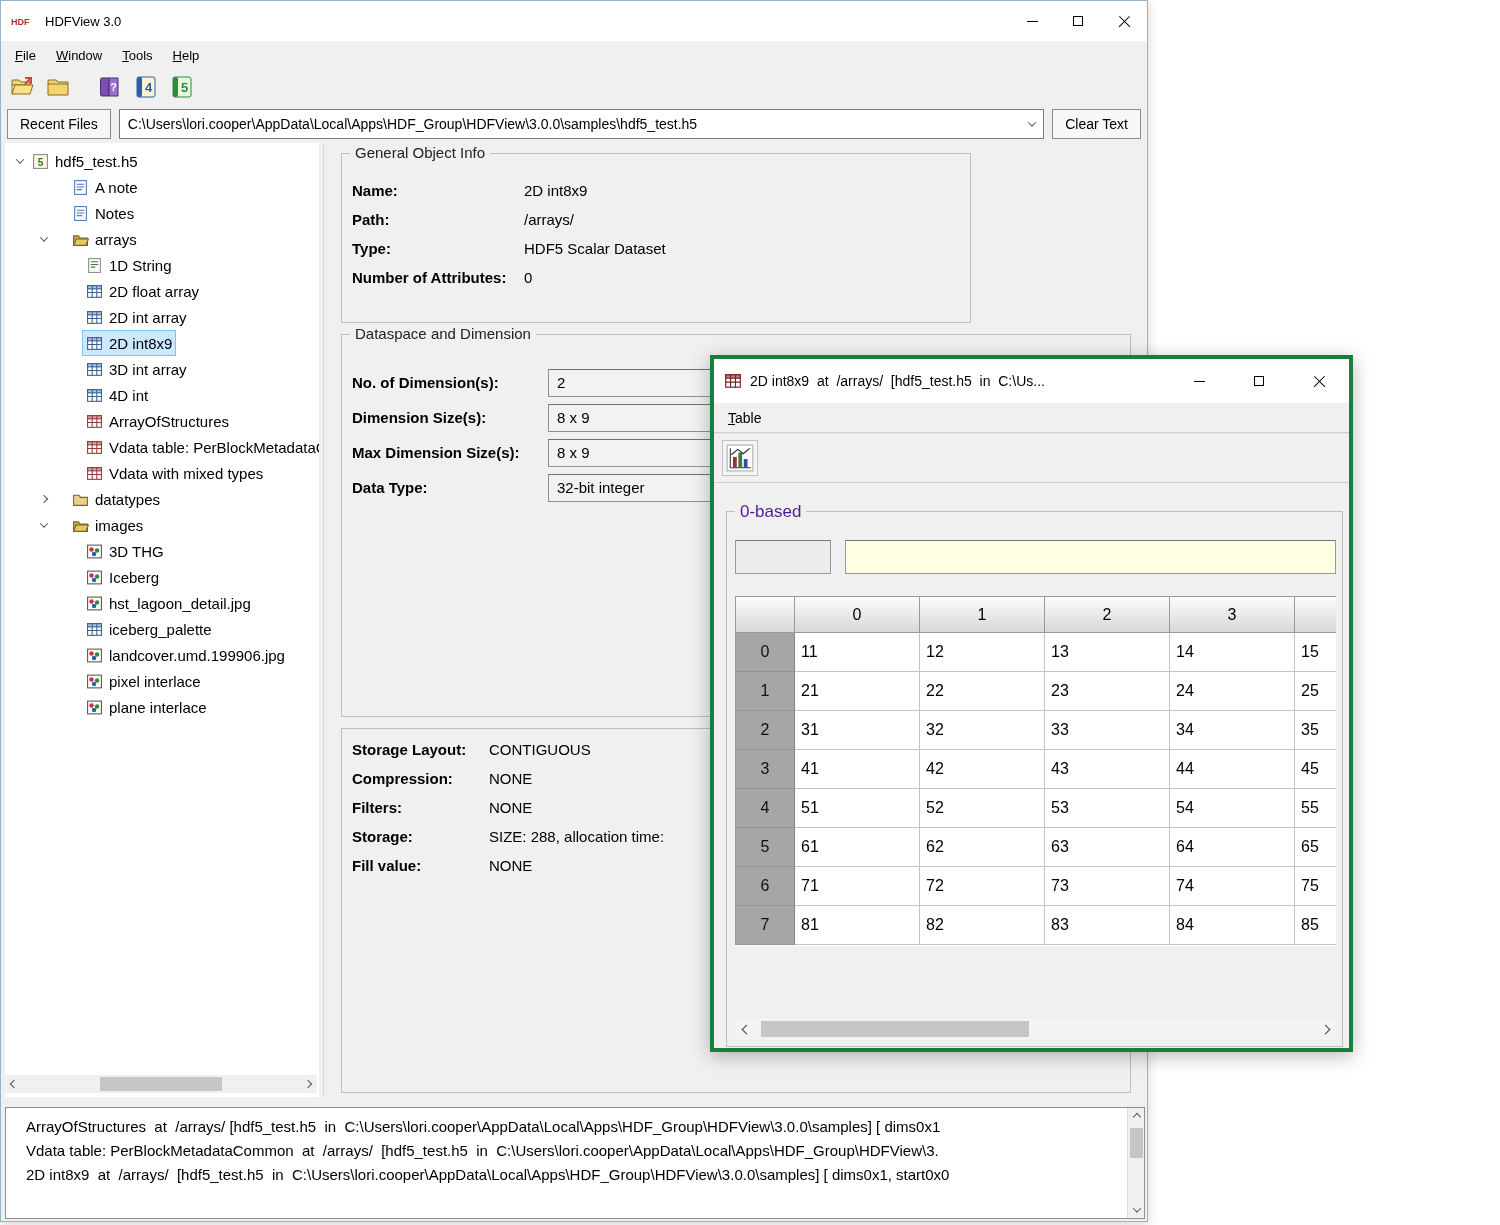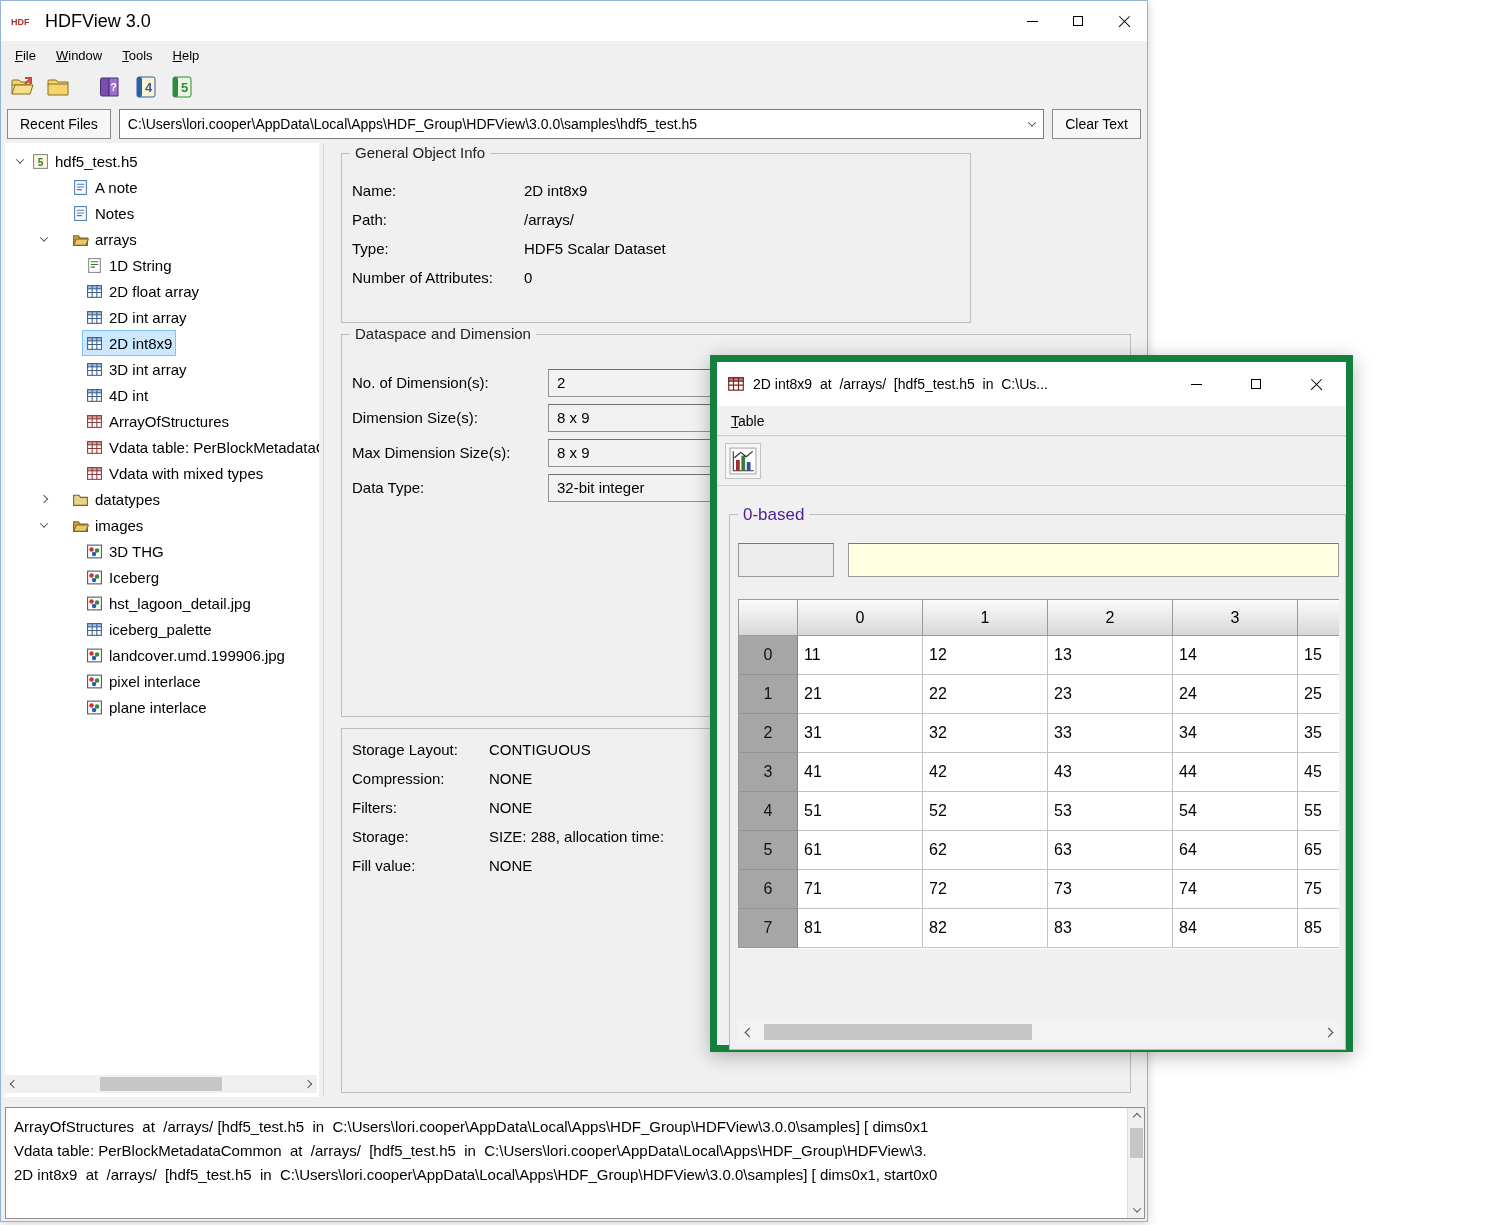--- a/index.html
+++ b/index.html
@@ -1,26 +1,26 @@
 <!DOCTYPE html>
 <html><head>
 <meta charset="utf-8">
 <style>
   * { margin:0; padding:0; box-sizing:border-box; }
   html,body { width:1500px; height:1225px; background:#fff; font-family:"Liberation Sans",sans-serif; overflow:hidden; position:relative; color:#000; }
   u { text-decoration:underline; }
   .window { position:absolute; background:#f0f0f0; }
   #main-window { left:0; top:0; width:1148px; height:1222px; border:1px solid #94b4d2; box-shadow:0 2px 10px rgba(0,0,0,.18); }
-  #table-window { left:710px; top:355px; width:643px; height:697px; border:7px solid #15803d; box-shadow:0 4px 18px rgba(0,0,0,.28); z-index:10; }
+  #table-window { left:710px; top:355px; width:643px; height:697px; border:4px solid #15803d; box-shadow:0 4px 18px rgba(0,0,0,.28); z-index:10; }
 
   .titlebar { height:40px; background:#fff; display:flex; align-items:center; }
   #table-window .titlebar { height:44px; }
   .app-icon { margin-left:10px; display:flex; align-items:center; }
   .app-icon svg { display:block; }
-  .title-text { margin-left:8px; font-size:18px; white-space:pre; overflow:hidden; }
+  .title-text { margin-left:8px; font-size:13px; white-space:pre; overflow:hidden; }
   #table-window .title-text { font-size:14px; }
   .win-controls { margin-left:auto; display:flex; height:100%; }
   .win-btn { width:46px; height:100%; display:flex; align-items:center; justify-content:center; }
   #table-window .win-btn { width:60px; }
   .glyph-min { width:11px; height:1px; background:#000; display:block; }
   .glyph-max { width:10px; height:10px; border:1px solid #000; display:block; }
   .glyph-close { position:relative; width:13px; height:13px; display:block; }
   .glyph-close::before,.glyph-close::after { content:""; position:absolute; left:-1px; top:6px; width:15px; height:1.4px; background:#000; }
   .glyph-close::before { transform:rotate(45deg); }
   .glyph-close::after { transform:rotate(-45deg); }
@@ -70,31 +70,31 @@
   .tree-hscroll .thumb { left:95px; width:122px; }
 
   .info-panel { position:absolute; left:330px; top:142px; width:810px; height:958px; }
   .group { position:absolute; border:1px solid #bdbdbd; }
   .group-title { position:absolute; top:-10px; left:8px; background:#f0f0f0; padding:0 5px; font-size:15px; color:#222; white-space:nowrap; }
   #general-group { left:10px; top:10px; width:630px; height:170px; }
   #dataspace-group { left:10px; top:191px; width:790px; height:383px; }
   #storage-group { left:10px; top:585px; width:790px; height:365px; }
   .fields { position:absolute; left:10px; right:10px; }
   .info-row { display:flex; align-items:center; height:29px; font-size:15px; }
-  .info-label { flex:0 0 auto; }
+  .info-label { flex:0 0 auto;font-weight:bold; }
   #general-group .fields { top:22px; }
   #general-group .info-label { width:172px; }
   #dataspace-group .fields { top:30px; }
   #dataspace-group .info-row { height:35px; }
   #dataspace-group .info-label { width:196px; }
   #dataspace-group .info-value { width:250px; height:28px; background:#f2f2f2; border:1px solid #919191; border-top-color:#6f6f6f; display:flex; align-items:center; padding-left:8px; }
   #storage-group .fields { top:6px; }
   #storage-group .info-label { width:137px; }
 
-  .log-panel { position:absolute; left:4px; top:1106px; width:1140px; height:112px; background:#fff; border:1px solid #8f8f8f; overflow:hidden; }
+  .log-panel { position:absolute; left:4px; top:1106px; width:1140px; height:112px; background:#fff; border:1px solid #8f8f8f; overflow:hidden;padding-left:12px; }
   .log-text { padding:7px 8px; }
   .log-line { font-size:15px; line-height:24px; white-space:pre; }
   .vscroll { position:absolute; right:0; top:0; width:17px; height:100%; background:#f0f0f0; border-left:1px solid #dcdcdc; }
   .vscroll .arrow { position:absolute; left:0; width:17px; height:17px; display:flex; align-items:center; justify-content:center; }
   .vscroll .arrow.up-a { top:0; }
   .vscroll .arrow.down-a { bottom:0; }
   .vscroll .thumb { position:absolute; left:2px; top:20px; width:13px; height:30px; background:#c6c6c6; }
 
   .toolbar2 { height:50px; border-bottom:1px solid #cfcfcf; border-top:1px solid #e8e8e8; display:flex; align-items:center; padding-left:8px; background:#f0f0f0; }
   .chart-btn { width:36px; height:36px; border:1px solid #c2c2c2; background:#f6f6f6; display:flex; align-items:center; justify-content:center; }

